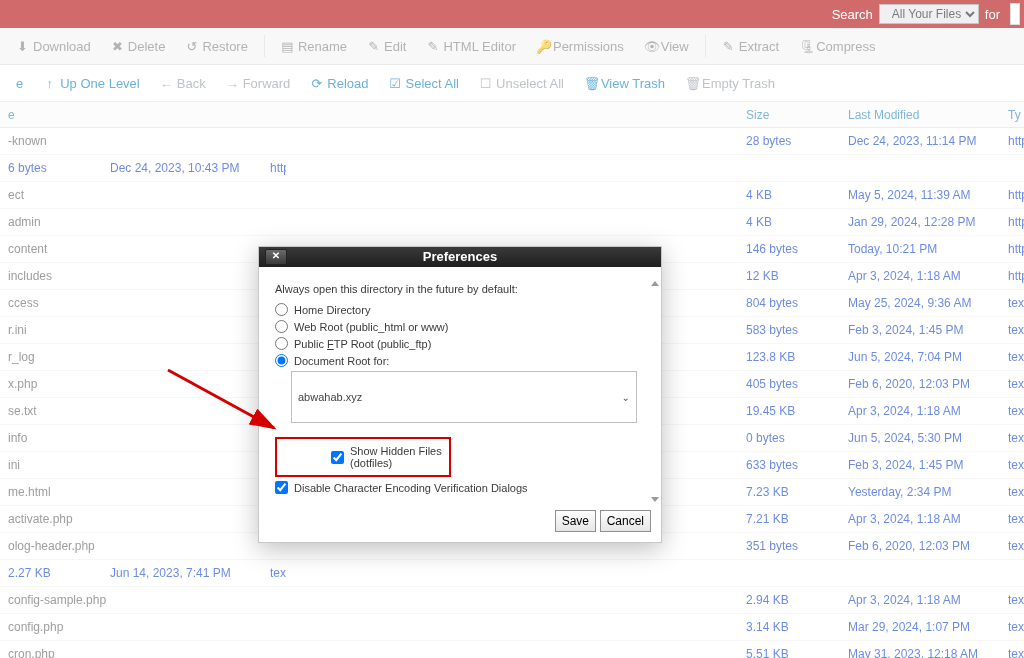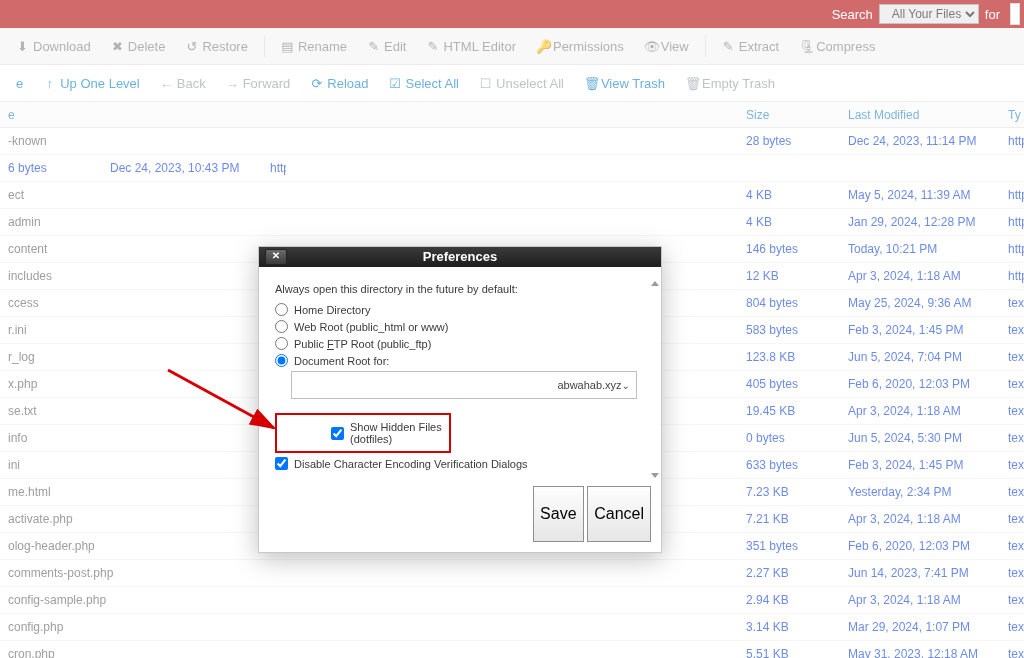--- a/index.html
+++ b/index.html
@@ -37,26 +37,26 @@
   .row .c-size,.row .c-mod,.row .c-typ{color:#1d4ed8;}
 
   
   .modal{position:absolute;left:258px;top:246px;width:402px;background:#fff;border:1px solid #c8c8c8;box-shadow:0 6px 24px rgba(0,0,0,.25);z-index:20;}
   .modal-head{height:20px;background:linear-gradient(#3a3a3a,#1e1e1e);color:#fff;text-align:center;font-weight:bold;font-size:13px;line-height:20px;position:relative;}
   .modal-head .close{position:absolute;left:6px;top:2px;width:20px;height:14px;background:linear-gradient(#6a6a6a,#3a3a3a);border:1px solid #222;border-radius:2px;color:#fff;font-size:10px;line-height:12px;text-align:center;cursor:pointer;}
   .modal-body{padding:16px 16px 6px 16px;font-size:11px;color:#3a3a3a;position:relative;}
   .modal-body .legend{margin-bottom:8px;}
   .opt{display:flex;align-items:center;gap:6px;margin:4px 0;}
   .opt input[type=radio],.opt input[type=checkbox]{margin:0;}
-  .domain-select{width:332px;height:22px;border:1px solid #bfbfbf;margin:2px 16px 10px 16px;padding:2px 6px;font-size:11px;color:#444;background:#fff;display:flex;align-items:center;justify-content:flex-end;}
+  .domain-select{width:332px;height:22px;border:1px solid #bfbfbf;margin:2px 16px 10px 16px;padding:14px 6px;font-size:11px;color:#444;background:#fff;display:flex;align-items:center;justify-content:space-between;}
   .domain-select .caret{font-size:10px;color:#555;}
   .redbox{border:2px solid #d40000;padding:6px 6px;margin-top:14px;width:160px;}
   .redbox .opt{margin:0;padding-left:48px;}
   .modal-foot{padding:6px 10px 10px;text-align:right;}
-  .modal-foot button{font-size:16px;padding:18px 6px;background:linear-gradient(#fefefe,#e6e6e6);border:1px solid #8f8f8f;cursor:pointer;}
+  .modal-foot button{font-size:12px;padding:3px 6px;background:linear-gradient(#fefefe,#e6e6e6);border:1px solid #8f8f8f;cursor:pointer;}
   .scrollbar-stub{position:absolute;right:2px;top:14px;bottom:2px;width:6px;}
   .scrollbar-stub::before{content:"";position:absolute;right:0;top:0;width:0;height:0;border-left:4px solid transparent;border-right:4px solid transparent;border-bottom:5px solid #9a9a9a;}
   .scrollbar-stub::after{content:"";position:absolute;right:0;bottom:0;width:0;height:0;border-left:4px solid transparent;border-right:4px solid transparent;border-top:5px solid #9a9a9a;}
 
   
   svg.arrow{position:absolute;left:164px;top:366px;z-index:25;pointer-events:none;}
 
   
   .glyph{font-family:Arial,sans-serif;display:inline-block;width:13px;text-align:center;}
 </style>
@@ -252,21 +252,20 @@
       <div class="col c-mod">Apr 3, 2024, 1:18 AM</div>
       <div class="col c-typ">tex</div>
     </div>
     <div class="row">
       <div class="col c-name">olog-header.php</div>
       <div class="col c-size">351 bytes</div>
       <div class="col c-mod">Feb 6, 2020, 12:03 PM</div>
       <div class="col c-typ">tex</div>
     </div>
     <div class="row">
-      <div class="col c-name">comments-post.php</div>
       <div class="col c-size">2.27 KB</div>
       <div class="col c-mod">Jun 14, 2023, 7:41 PM</div>
       <div class="col c-typ">tex</div>
     </div>
     <div class="row">
       <div class="col c-name">config-sample.php</div>
       <div class="col c-size">2.94 KB</div>
       <div class="col c-mod">Apr 3, 2024, 1:18 AM</div>
       <div class="col c-typ">tex</div>
     </div>

